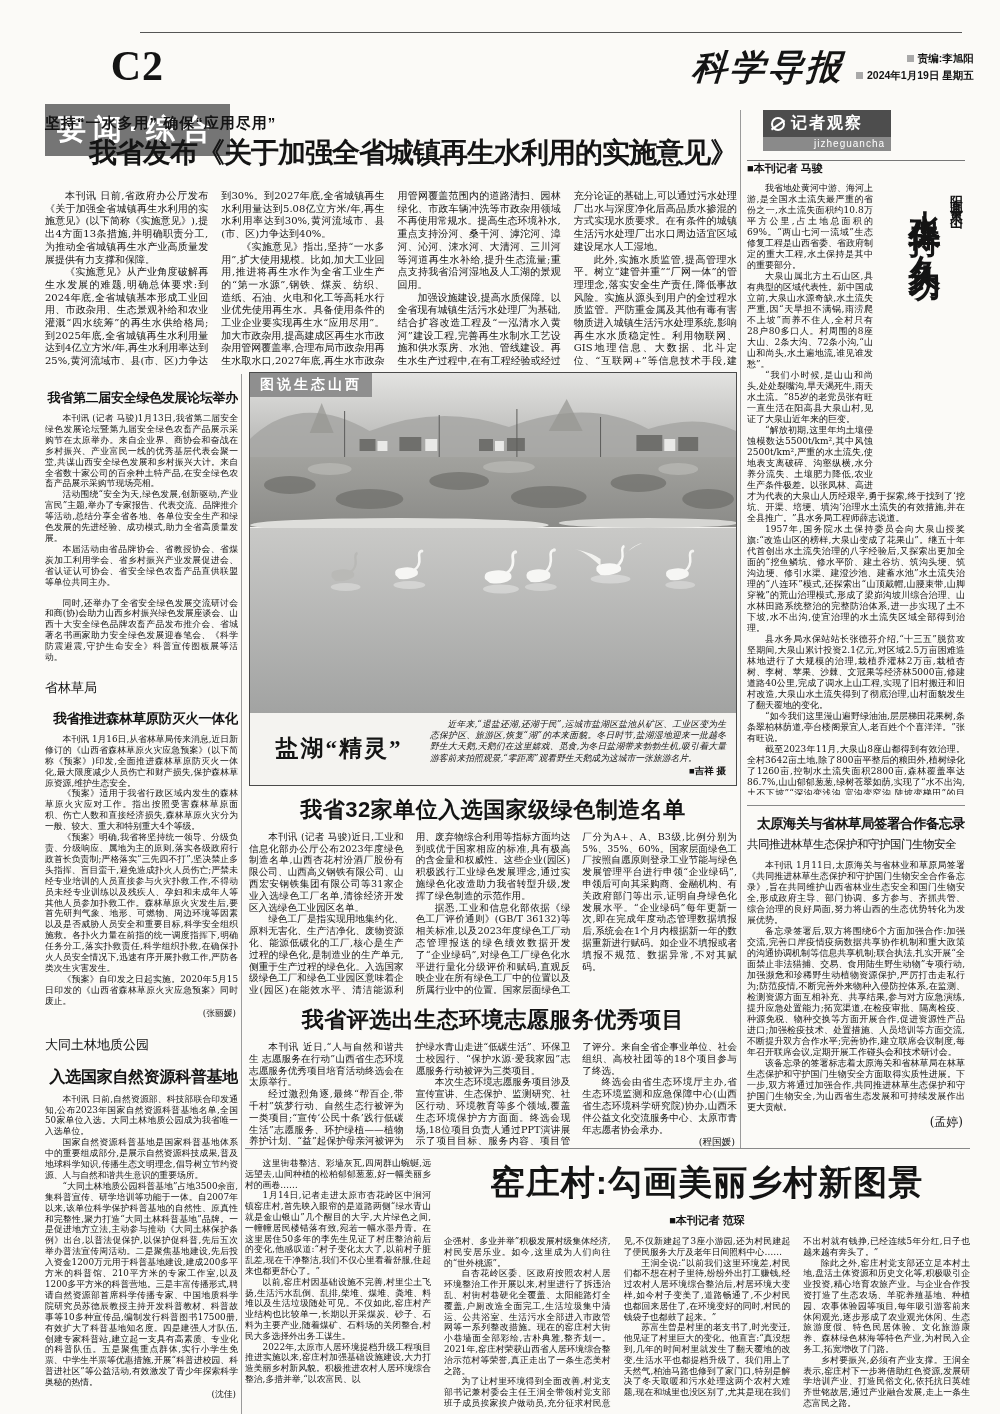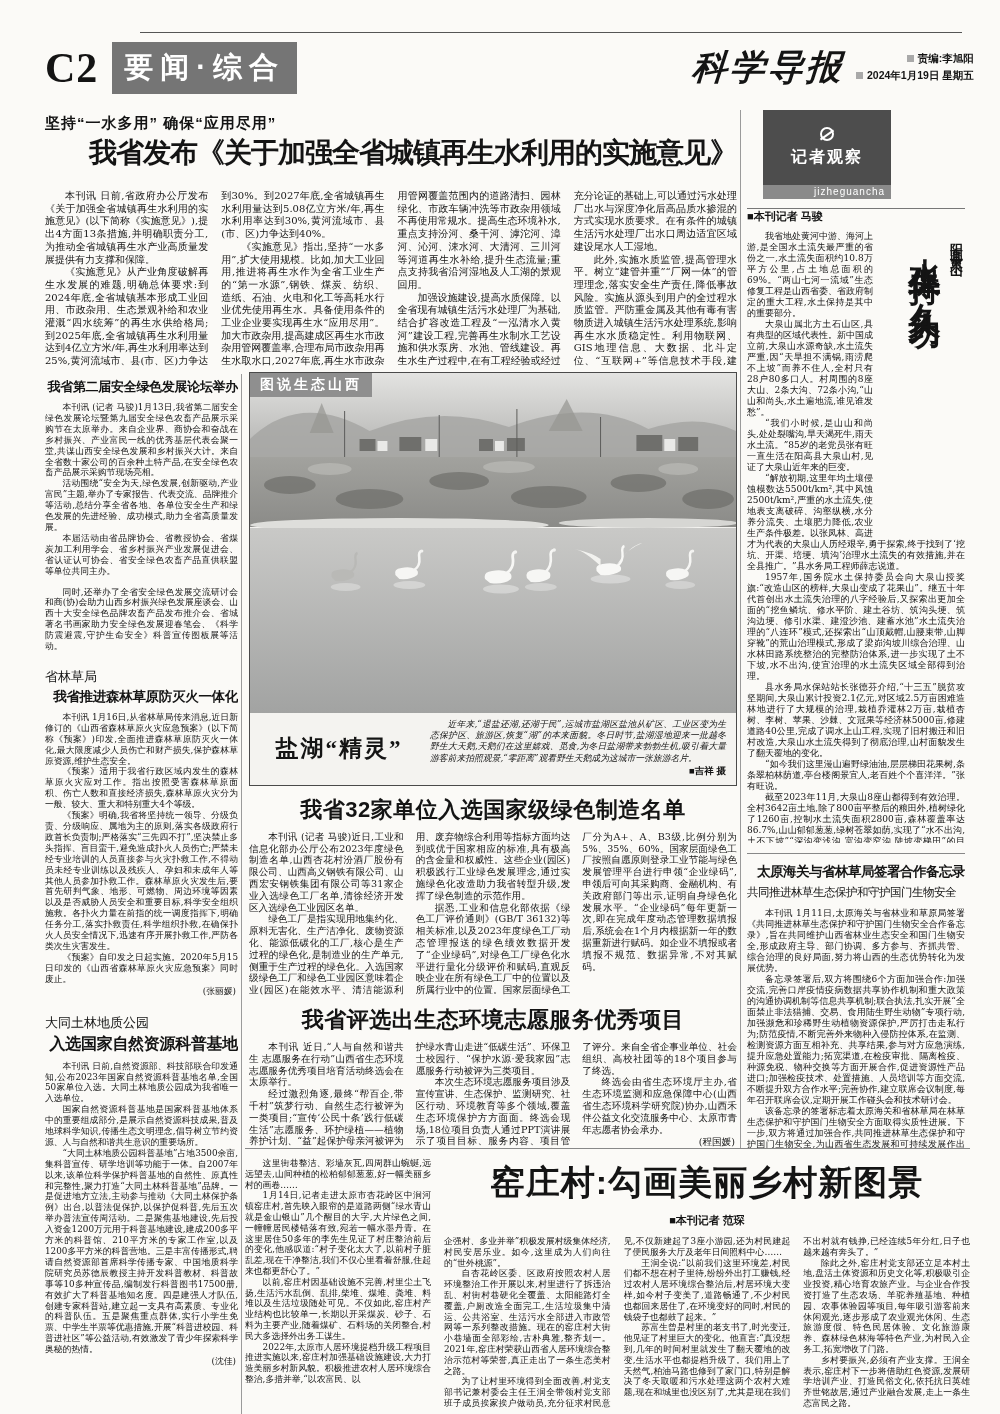--- a/index.html
+++ b/index.html
@@ -3,21 +3,21 @@
 <meta charset="utf-8">
 <style>
   * { margin:0; padding:0; box-sizing:border-box; }
   body { background:#e8e8e8; font-family:"DejaVu Serif", serif; }
   .page { position:relative; width:1000px; height:1414px; margin:0 auto;
           background:#fbfaf7; color:#141414; overflow:hidden; }
   .hd { font-family:"Liberation Sans", sans-serif; font-weight:bold;text-align:right; }
 
   
   .top-rule { position:absolute; left:140px; right:38px; top:32px; height:1px; background:#555; }
-  .hdr-left { position:absolute; left:45px; top:42px; display:flex; align-items:center; gap:14px; }
+  .hdr-left { position:absolute; left:45px; top:42px; display:flex; align-items:center; gap:14px;flex-direction:column; }
   .page-no { font-family:"Liberation Serif", serif; font-weight:bold; font-size:42px; letter-spacing:1px; }
   .section-badge { background:#757575; color:#fff; font-family:"Liberation Sans",sans-serif;
                    font-weight:bold; font-size:29px; padding:6px 12px; letter-spacing:7px; }
   .masthead { position:absolute; left:692px; top:44px; font-family:"Liberation Serif", serif;
               font-weight:bold; font-style:italic; font-size:35px; letter-spacing:3px; transform:skewX(-4deg); }
   .hdr-meta { position:absolute; left:856px; top:50px; font-family:"Liberation Sans",sans-serif;
               font-size:10.5px; line-height:17px; }
   .sq { display:inline-block; width:7px; height:7px; background:#a9a9a9; margin-right:4px; }
 
   
@@ -27,21 +27,21 @@
                    letter-spacing:-1px; white-space:nowrap; }
   .main-body { position:absolute; left:45px; top:190px; width:692px; height:182px; overflow:hidden;
                column-count:4; column-gap:13px; font-size:10px; line-height:12.7px; text-align:justify; }
 
   
   .vrule-a { position:absolute; left:241px; top:374px; width:1px; height:1040px; background:#9a9a9a; }
   .vrule-b { position:absolute; left:740px; top:110px; width:1px; height:1038px; background:#9a9a9a; }
 
   
   .left-col { position:absolute; left:45px; top:376px; width:193px; height:1038px; overflow:hidden; }
-  .l-head { font-size:13px; letter-spacing:-0.3px; margin:2px 0 6px; white-space:nowrap; }
+  .l-head { font-size:13px; letter-spacing:-0.3px; margin:13px 0 6px; white-space:nowrap; }
   .l-head.b { font-size:13.5px; }
   .l-head.c { font-size:16px; }
   .l-kicker { font-family:Liberation Serif, serif; font-size:13px; margin:16px 0 2px; }
   .bp { font-size:8.8px; line-height:10.9px; text-align:justify; text-indent:2em; }
   .sign { font-size:8.8px; text-align:right; margin:1px 2px 0 0; }
   .art-gap { margin-bottom:10px; }
 
   
   .center-col { position:absolute; left:249px; top:372px; width:488px; height:776px; overflow:hidden; }
   .photo-box { position:relative; border:1px solid #4a4a4a; background:#f4f3f0; }
@@ -57,21 +57,21 @@
   .cap-credit { text-align:right; font-size:9.5px; font-weight:bold; font-family:"Liberation Sans",sans-serif; margin-top:1px; }
   .c-head { text-align:center; font-size:22px; letter-spacing:0.5px; margin:9px 0 6px; white-space:nowrap; }
   .c-body { column-count:3; column-gap:12px; font-size:9.6px; line-height:11.8px; text-align:justify; }
   .c-body .bp { font-size:9.6px; line-height:11.8px; }
   .c-body .sign { font-size:9.6px; }
 
   
   .right-col { position:absolute; left:747px; top:110px; width:218px; height:1038px; overflow:hidden; }
   .obs-logo { margin-left:16px; width:128px; }
   .obs-top { background:#4d4d4d; color:#fff; display:flex; align-items:center; gap:6px;
-             padding:17px 8px; font-family:"Liberation Sans",sans-serif; font-weight:bold; font-size:16px; letter-spacing:2px;flex-direction:column; }
+             padding:3px 8px; font-family:"Liberation Sans",sans-serif; font-weight:bold; font-size:16px; letter-spacing:2px; }
   .logo-mark { position:relative; width:14px; height:14px; border:2px solid #fff; border-radius:50%; flex:0 0 auto; }
   .logo-mark::after { content:""; position:absolute; left:-3px; top:5px; width:16px; height:2px;
                       background:#fff; transform:rotate(-35deg); }
   .obs-strip { background:#8a8a8a; color:#fff; font-family:"Liberation Sans",sans-serif;
                font-size:10px; text-align:right; padding:1px 6px 2px; letter-spacing:1px; }
   .r-byline { font-family:"Liberation Sans",sans-serif; font-weight:bold; font-size:11px;
               margin:9px 0 7px; border-top:1px solid #777; padding-top:0; }
   .obs-body { position:relative; height:612px; overflow:hidden; }
   .obs-body .bp { font-size:9px; line-height:11px; }
   .v-float { float:right; width:92px; height:300px; position:relative; }

